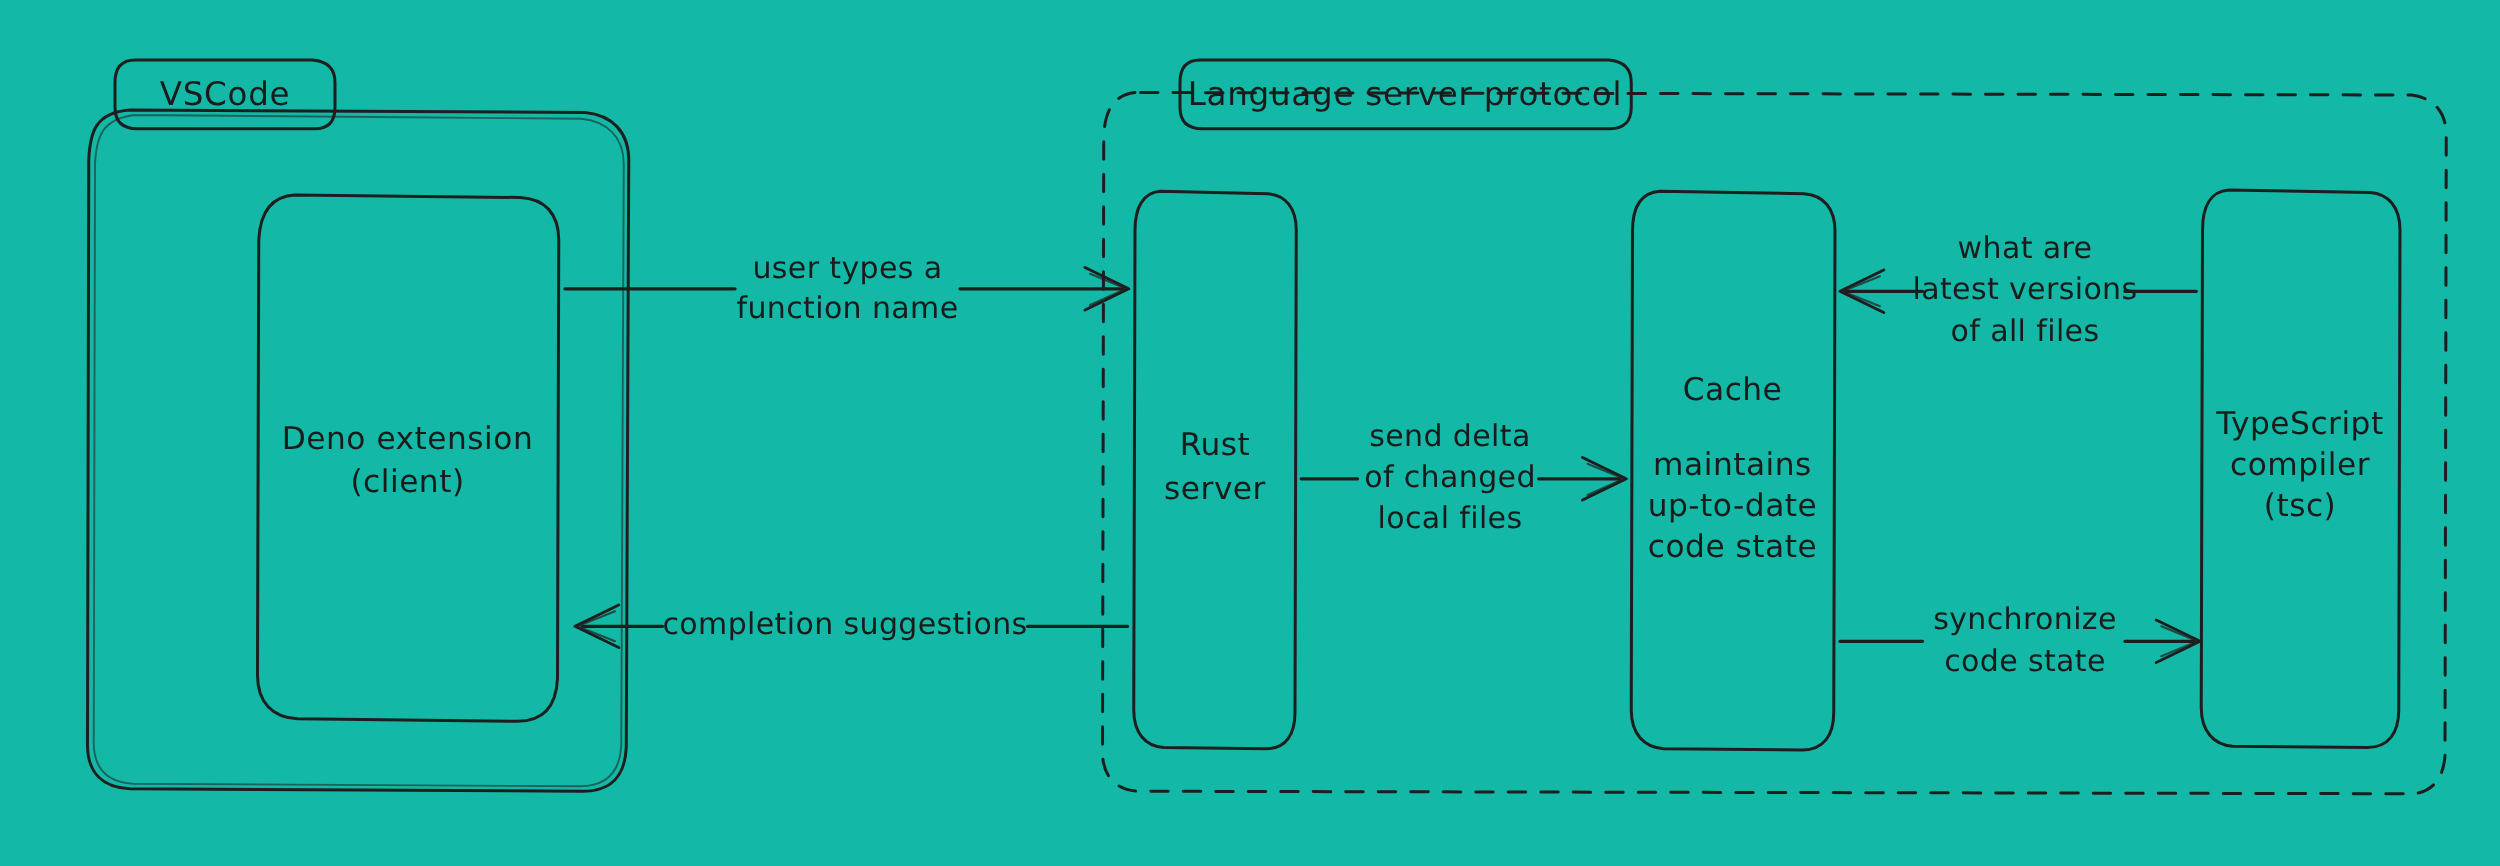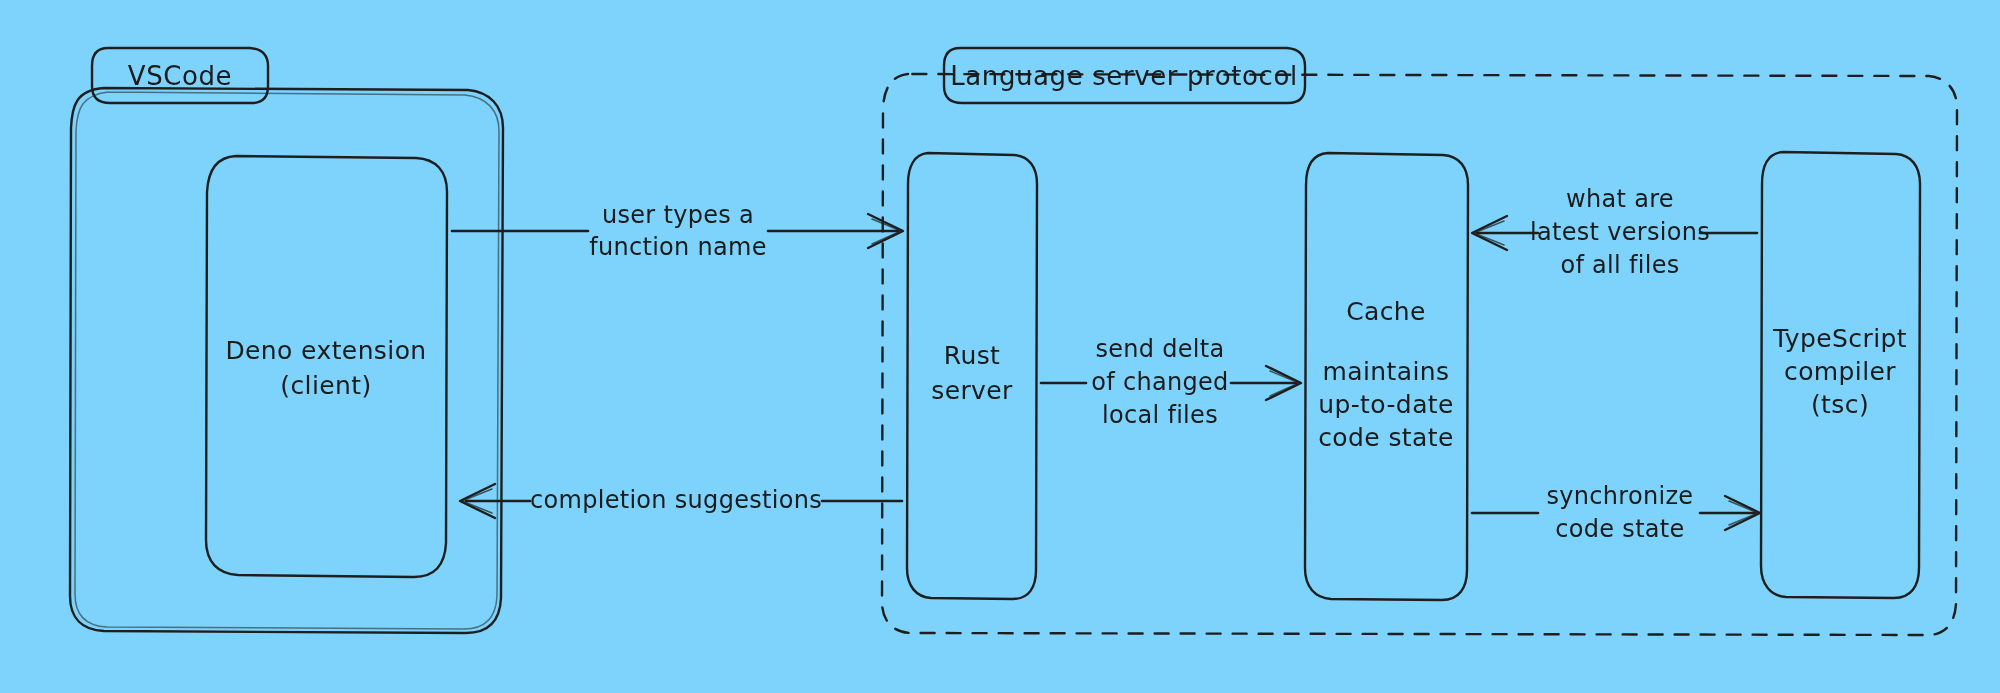--- a/index.html
+++ b/index.html
@@ -7,21 +7,21 @@
     padding: 0;
     background: #ffffff;
   }
   body {
     font-family: "DejaVu Sans", sans-serif;
   }
   #stage {
     position: relative;
     width: 2000px;
     height: 693px;
-    background: #7dd3fc;
+    background: #14b8a6;
     overflow: hidden;
   }
   #diagram-svg {
     position: absolute;
     top: 0;
     left: 0;
     width: 2000px;
     height: 693px;
   }
   .node-text {

